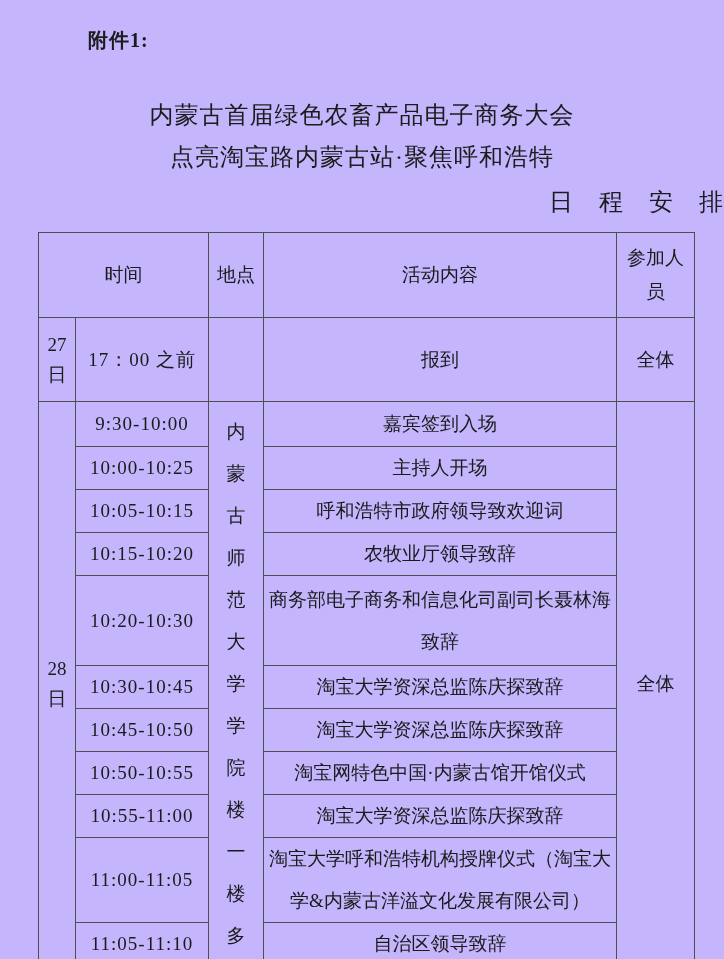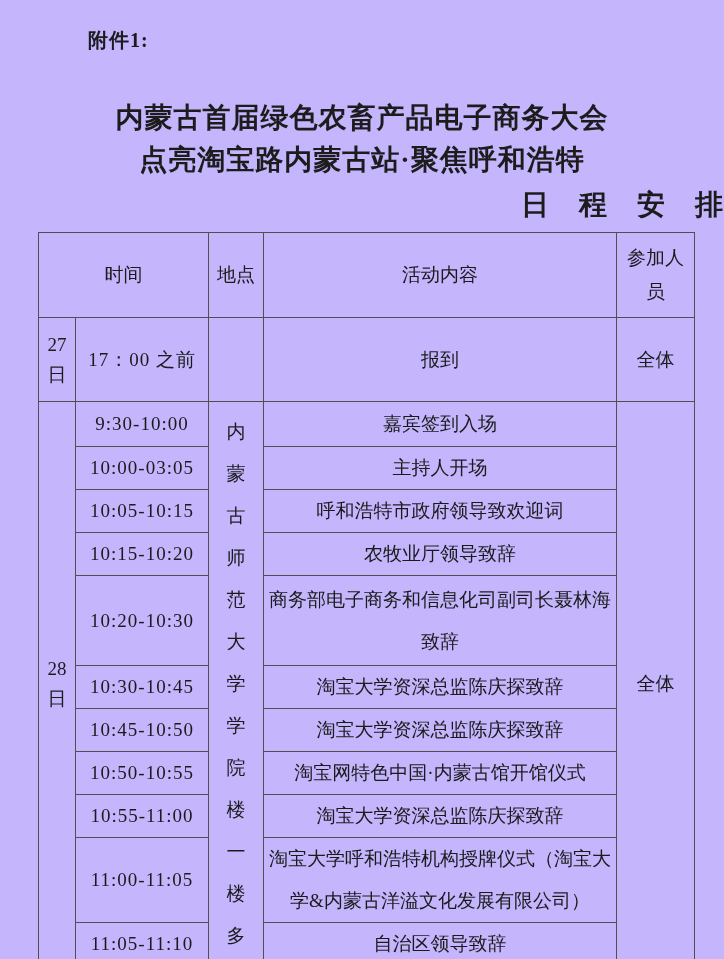--- a/index.html
+++ b/index.html
@@ -14,21 +14,21 @@
     width: 724px; height: 959px;
     background: #c4b5fd;
     overflow: hidden;
   }
   .attachment {
     position: absolute; left: 88px; top: 27px;
     font-size: 20px; font-weight: bold; letter-spacing: 1px;
   }
   .title-line {
     position: absolute; left: 0; width: 724px;
-    text-align: center; font-weight: bold; font-size: 28px;
+    text-align: center; font-weight: normal; font-size: 24px;
     letter-spacing: 1px;
   }
   .title-1 { top: 99px; }
   .title-2 { top: 141px; text-align: center; }
   .title-3 { top: 186px; text-align: right; }
   table.schedule {
     position: absolute; left: 38px; top: 232px;
     border-collapse: collapse; table-layout: fixed;
     width: 656px;
     font-size: 19px; color: #1b1b1b;
@@ -114,21 +114,21 @@
 学
 院
 楼
 一
 楼
 多</td>
       <td class="cell-activity">嘉宾签到入场</td>
       <td rowspan="11">全体</td>
     </tr>
     <tr class="row-h42">
-      <td class="cell-time">10:00-03:05</td>
+      <td class="cell-time">10:00-10:25</td>
       <td class="cell-activity">主持人开场</td>
     </tr>
     <tr class="row-h43">
       <td class="cell-time">10:05-10:15</td>
       <td class="cell-activity">呼和浩特市政府领导致欢迎词</td>
     </tr>
     <tr class="row-h42">
       <td class="cell-time">10:15-10:20</td>
       <td class="cell-activity">农牧业厅领导致辞</td>
     </tr>

